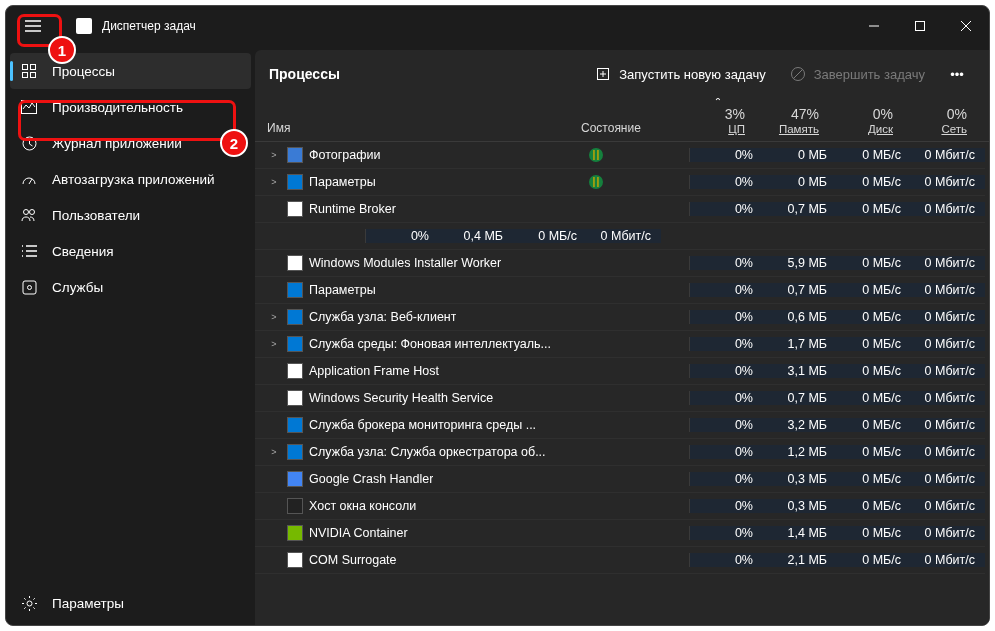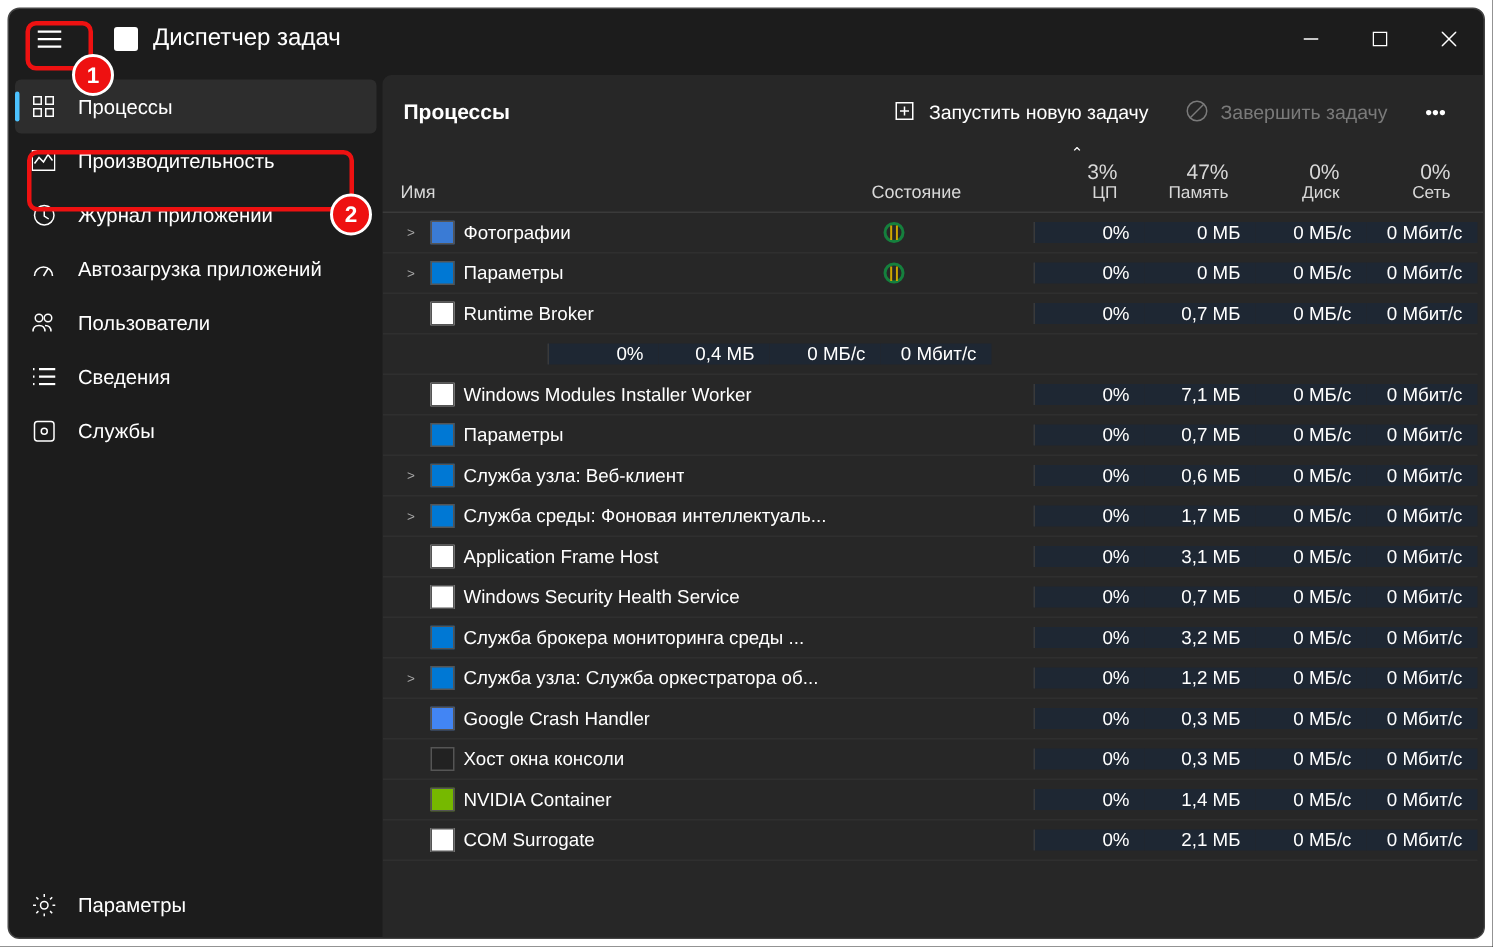--- a/index.html
+++ b/index.html
@@ -1,21 +1,21 @@
 <!DOCTYPE html>
 <html><head>
 <meta charset="utf-8">
 <style>
 * { margin: 0; padding: 0; box-sizing: border-box; font-family: "Segoe UI", Arial, sans-serif; }
 body { background: #fff; padding: 5px; }
 .window { width: 985px; height: 621px; background: #1c1c1c; border: 1px solid #454545; border-radius: 8px; color: #e0e0e0; font-size: 13px; overflow: hidden; display: flex; flex-direction: column; position: relative; }
 .titlebar { height: 40px; display: flex; align-items: center; padding-left: 14px; position: relative; }
 .hamburger { width: 26px; height: 26px; display: flex; align-items: center; justify-content: center; cursor: pointer; }
 .title-icon { width: 16px; height: 16px; background: #fff; margin-left: 30px; margin-right: 10px; border-radius: 2px; }
-.title-text { color: #fff; font-size: 16px; }
+.title-text { color: #fff; font-size: 12px; }
 .win-controls { margin-left: auto; display: flex; }
 .win-btn { width: 46px; height: 32px; display: flex; align-items: center; justify-content: center; cursor: pointer; color: #fff; }
 .body { flex: 1; display: flex; min-height: 0; }
 .sidebar { width: 249px; padding: 7px 4px 4px 4px; display: flex; flex-direction: column; }
 .sidebar-item { height: 36px; display: flex; align-items: center; padding-left: 10px; border-radius: 4px; cursor: pointer; color: #fff; font-size: 13.5px; white-space: nowrap; overflow: hidden; }
 .sidebar-item.active { background: #2d2d2d; position: relative; }
 .sidebar-item.active::before { content: ""; position: absolute; left: 0; top: 8px; bottom: 8px; width: 3px; background: #4cc2ff; border-radius: 2px; }
 .sidebar-icon { width: 18px; margin-right: 14px; display: flex; align-items: center; justify-content: center; color: #fff; }
 .sidebar-spacer { flex: 1; }
 .content { flex: 1; background: #272727; border-top-left-radius: 6px; margin-top: 4px; display: flex; flex-direction: column; min-width: 0; }
@@ -25,33 +25,33 @@
 .action-btn { height: 32px; padding: 0 10px; display: flex; align-items: center; gap: 8px; border-radius: 4px; cursor: pointer; font-size: 13px; color: #fff; }
 .action-btn.disabled { color: #7a7a7a; }
 .more-btn { width: 36px; justify-content: center; padding: 0; }
 .table { flex: 1; overflow: hidden; position: relative; display: flex; flex-direction: column; }
 .thead { display: flex; border-bottom: 1px solid #3a3a3a; font-size: 12px; color: #d8d8d8; padding-right: 12px; }
 .th { padding: 8px 10px 6px 10px; position: relative; }
 .th.name { flex: 1; padding-left: 12px; display: flex; align-items: flex-end; padding-bottom: 6px; }
 .th.status { width: 110px; display: flex; align-items: flex-end; padding-bottom: 6px; }
 .th.metric { width: 74px; text-align: right; display: flex; flex-direction: column; align-items: flex-end; justify-content: flex-end; }
 .th.metric .pct { font-size: 14px; }
-.th.metric .label { font-size: 11.5px; margin-top: 1px; }
+.th.metric .label { font-size: 11.5px; margin-top: 1px; text-decoration: underline; }
 .sort-arrow { position: absolute; top: -2px; left: 50%; transform: translateX(-50%); font-size: 10px; color: #fff; }
 .tbody { flex: 1; overflow-y: auto; padding-right: 4px; }
 .tbody::-webkit-scrollbar { width: 8px; }
 .tbody::-webkit-scrollbar-track { background: #272727; }
 .tbody::-webkit-scrollbar-thumb { background: #9a9a9a; border-radius: 4px; }
 .tr { display: flex; height: 27px; align-items: center; font-size: 12.5px; color: #fff; border-bottom: 1px solid rgba(255,255,255,0.04); }
 .td.name { flex: 1; padding-left: 12px; display: flex; align-items: center; gap: 6px; overflow: hidden; }
 .expand { width: 14px; text-align: center; color: #aaa; font-size: 9px; }
 .proc-icon { width: 16px; height: 16px; display: inline-flex; align-items: center; justify-content: center; font-size: 12px; }
 .proc-name { white-space: nowrap; overflow: hidden; text-overflow: ellipsis; }
 .td.status { width: 110px; padding-left: 10px; color: #cfa800; display: flex; align-items: center; }
-.pause-ico { width: 14px; height: 14px; border: 2px solid #15803d; border-radius: 50%; display: inline-flex; align-items: center; justify-content: center; font-size: 14px; }
+.pause-ico { width: 14px; height: 14px; border: 7px solid #15803d; border-radius: 50%; display: inline-flex; align-items: center; justify-content: center; font-size: 14px; }
 .td.metric { width: 74px; text-align: right; padding-right: 10px; background: #1e2733; }
 .td.metric.first { border-left: 1px solid #3a3a3a; }
 .marker { position: absolute; border: 3px solid #e11; border-radius: 7px; pointer-events: none; z-index: 10; }
 .marker1 { left: 11px; top: 8px; width: 45px; height: 33px; }
 .marker2 { left: 12px; top: 94px; width: 218px; height: 41px; }
 .badge { position: absolute; width: 28px; height: 28px; background: #e11; border: 2px solid #fff; border-radius: 50%; color: #fff; font-weight: bold; display: flex; align-items: center; justify-content: center; font-size: 15px; z-index: 11; }
 .badge1 { left: 42px; top: 30px; }
 .badge2 { left: 214px; top: 123px; }
 svg { display: block; }
 </style>
@@ -266,21 +266,21 @@
     <div class="td metric">0 Мбит/с</div>
             </div>
             <div class="tr">
     <div class="td name">
       <span class="expand"></span>
       <span class="proc-icon" style="background:#fff;border:1px solid #555"></span>
       <span class="proc-name">Windows Modules Installer Worker</span>
     </div>
     <div class="td status"></div>
     <div class="td metric first">0%</div>
-    <div class="td metric">7,1 МБ</div>
+    <div class="td metric">5,9 МБ</div>
     <div class="td metric">0 МБ/с</div>
     <div class="td metric">0 Мбит/с</div>
             </div>
             <div class="tr">
     <div class="td name">
       <span class="expand"></span>
       <span class="proc-icon" style="background:#0078d4;border:1px solid #555"></span>
       <span class="proc-name">Параметры</span>
     </div>
     <div class="td status"></div>

